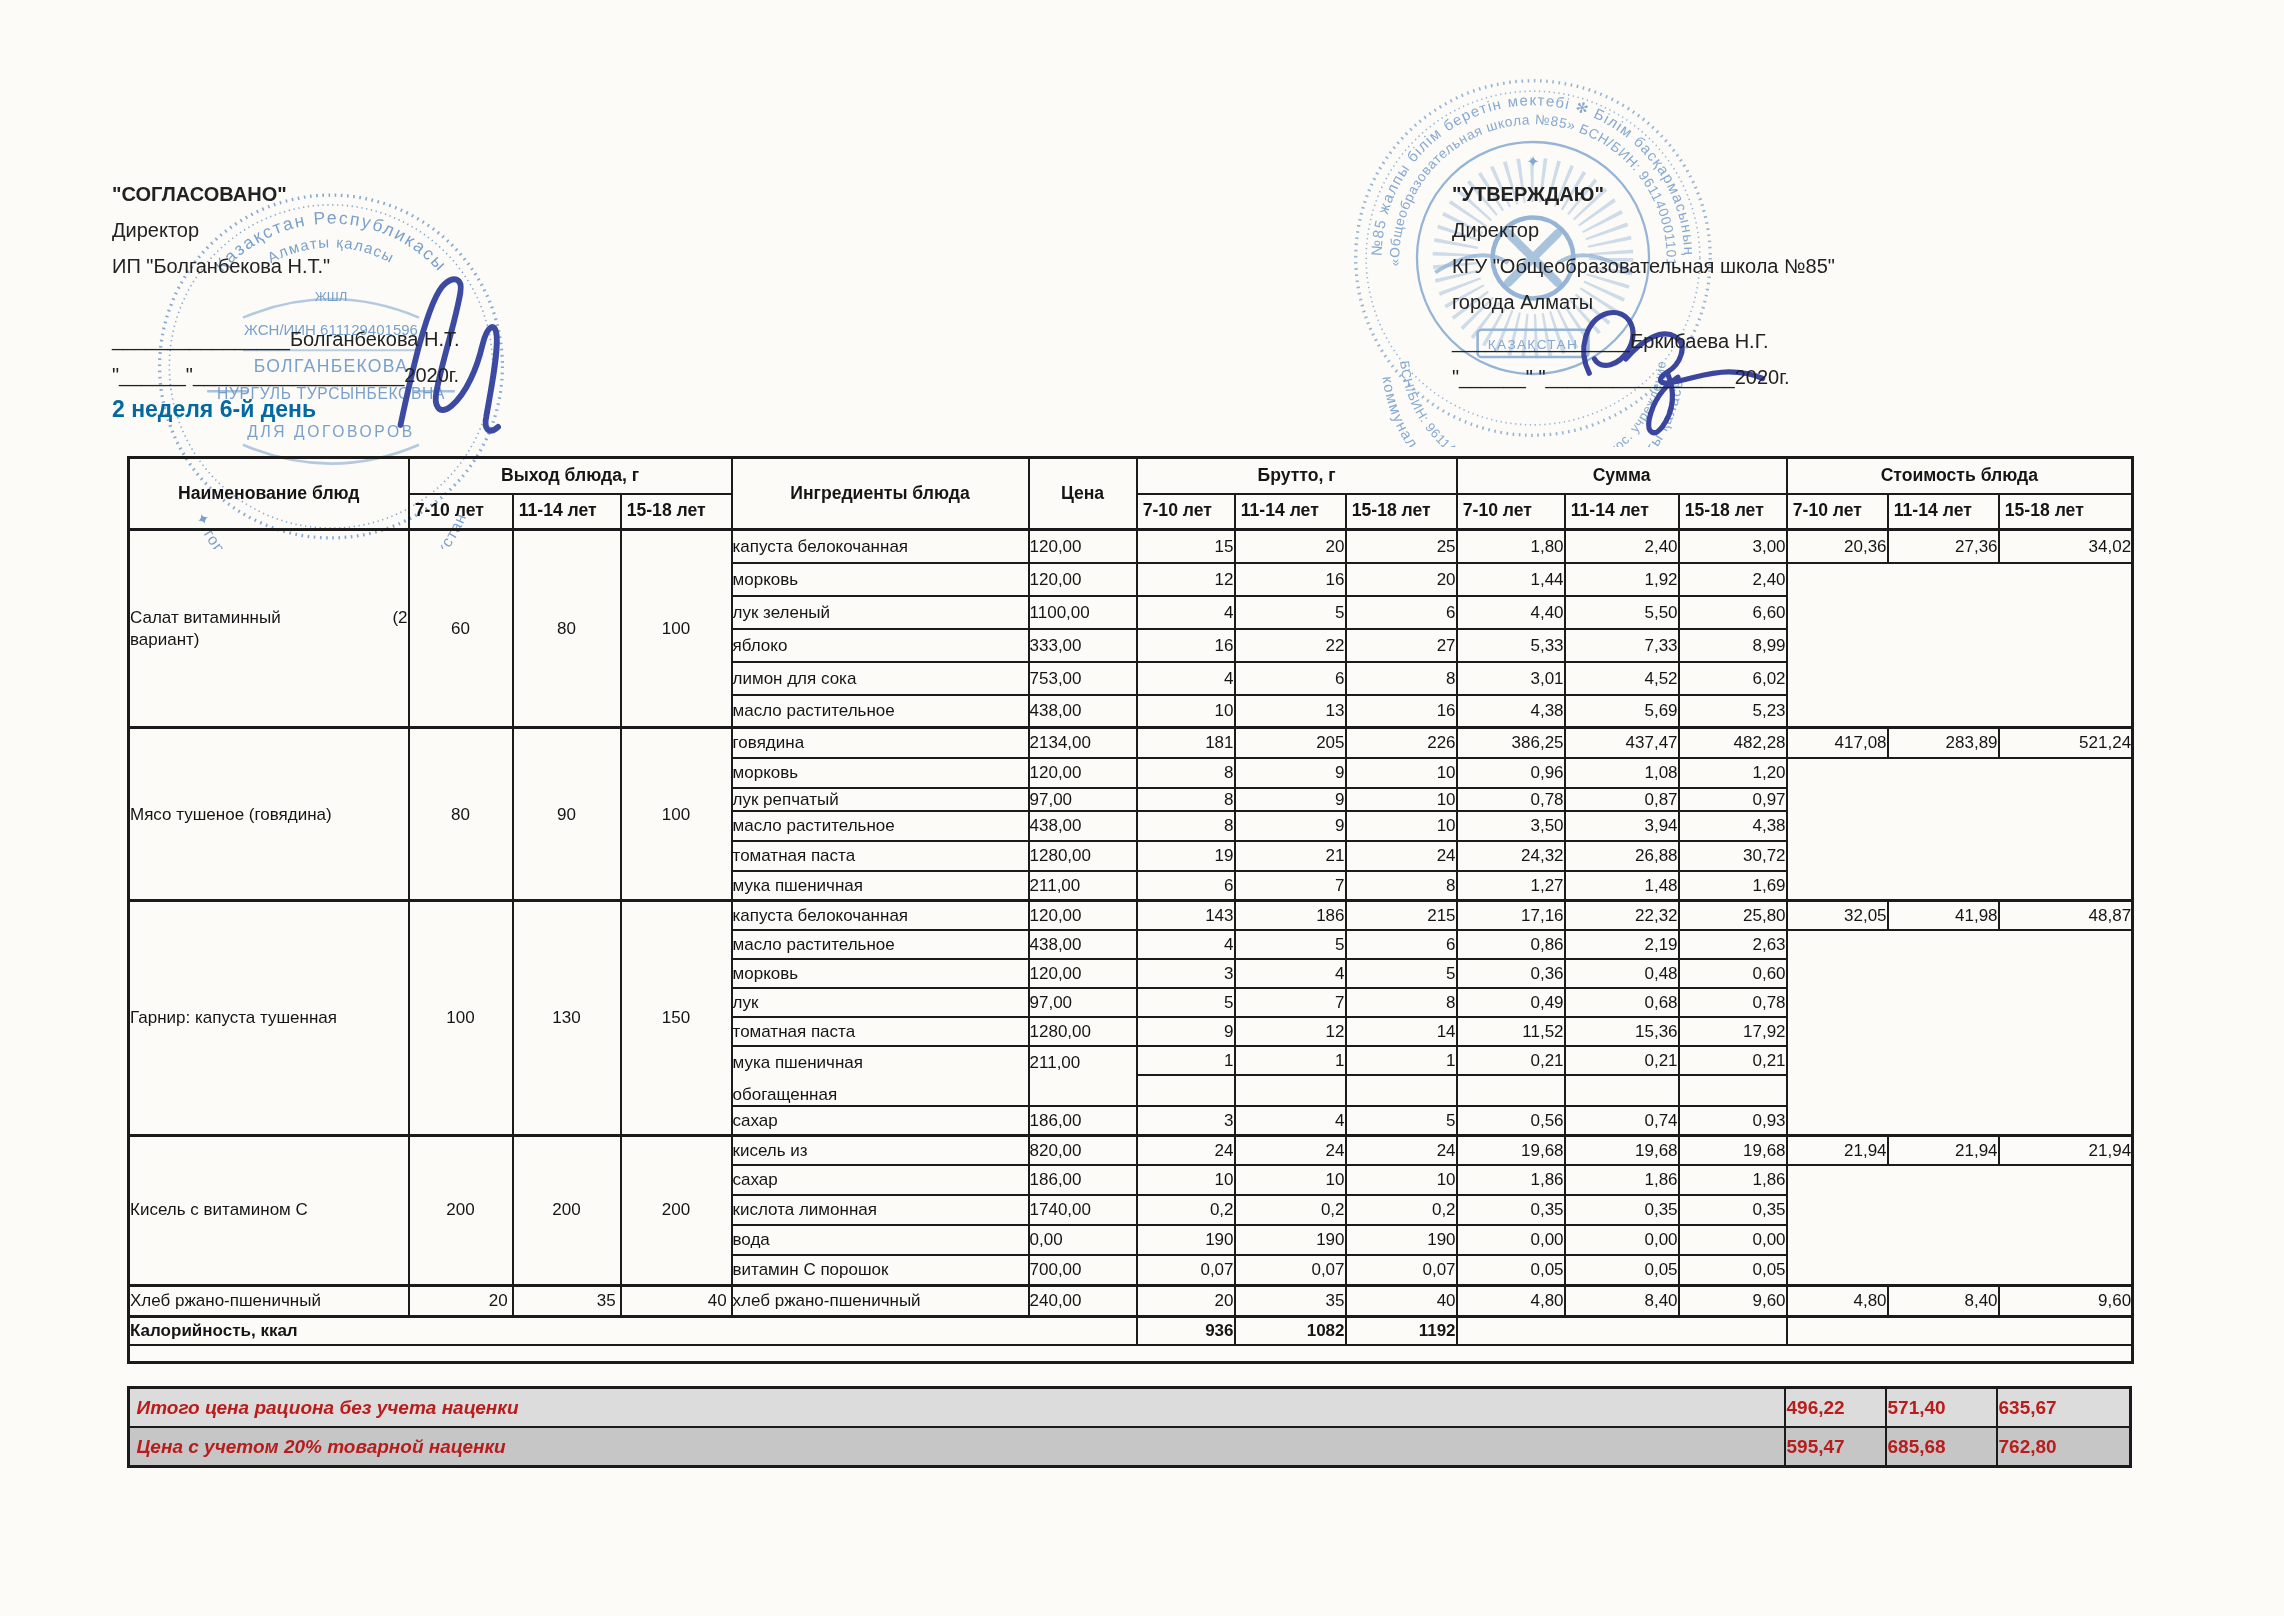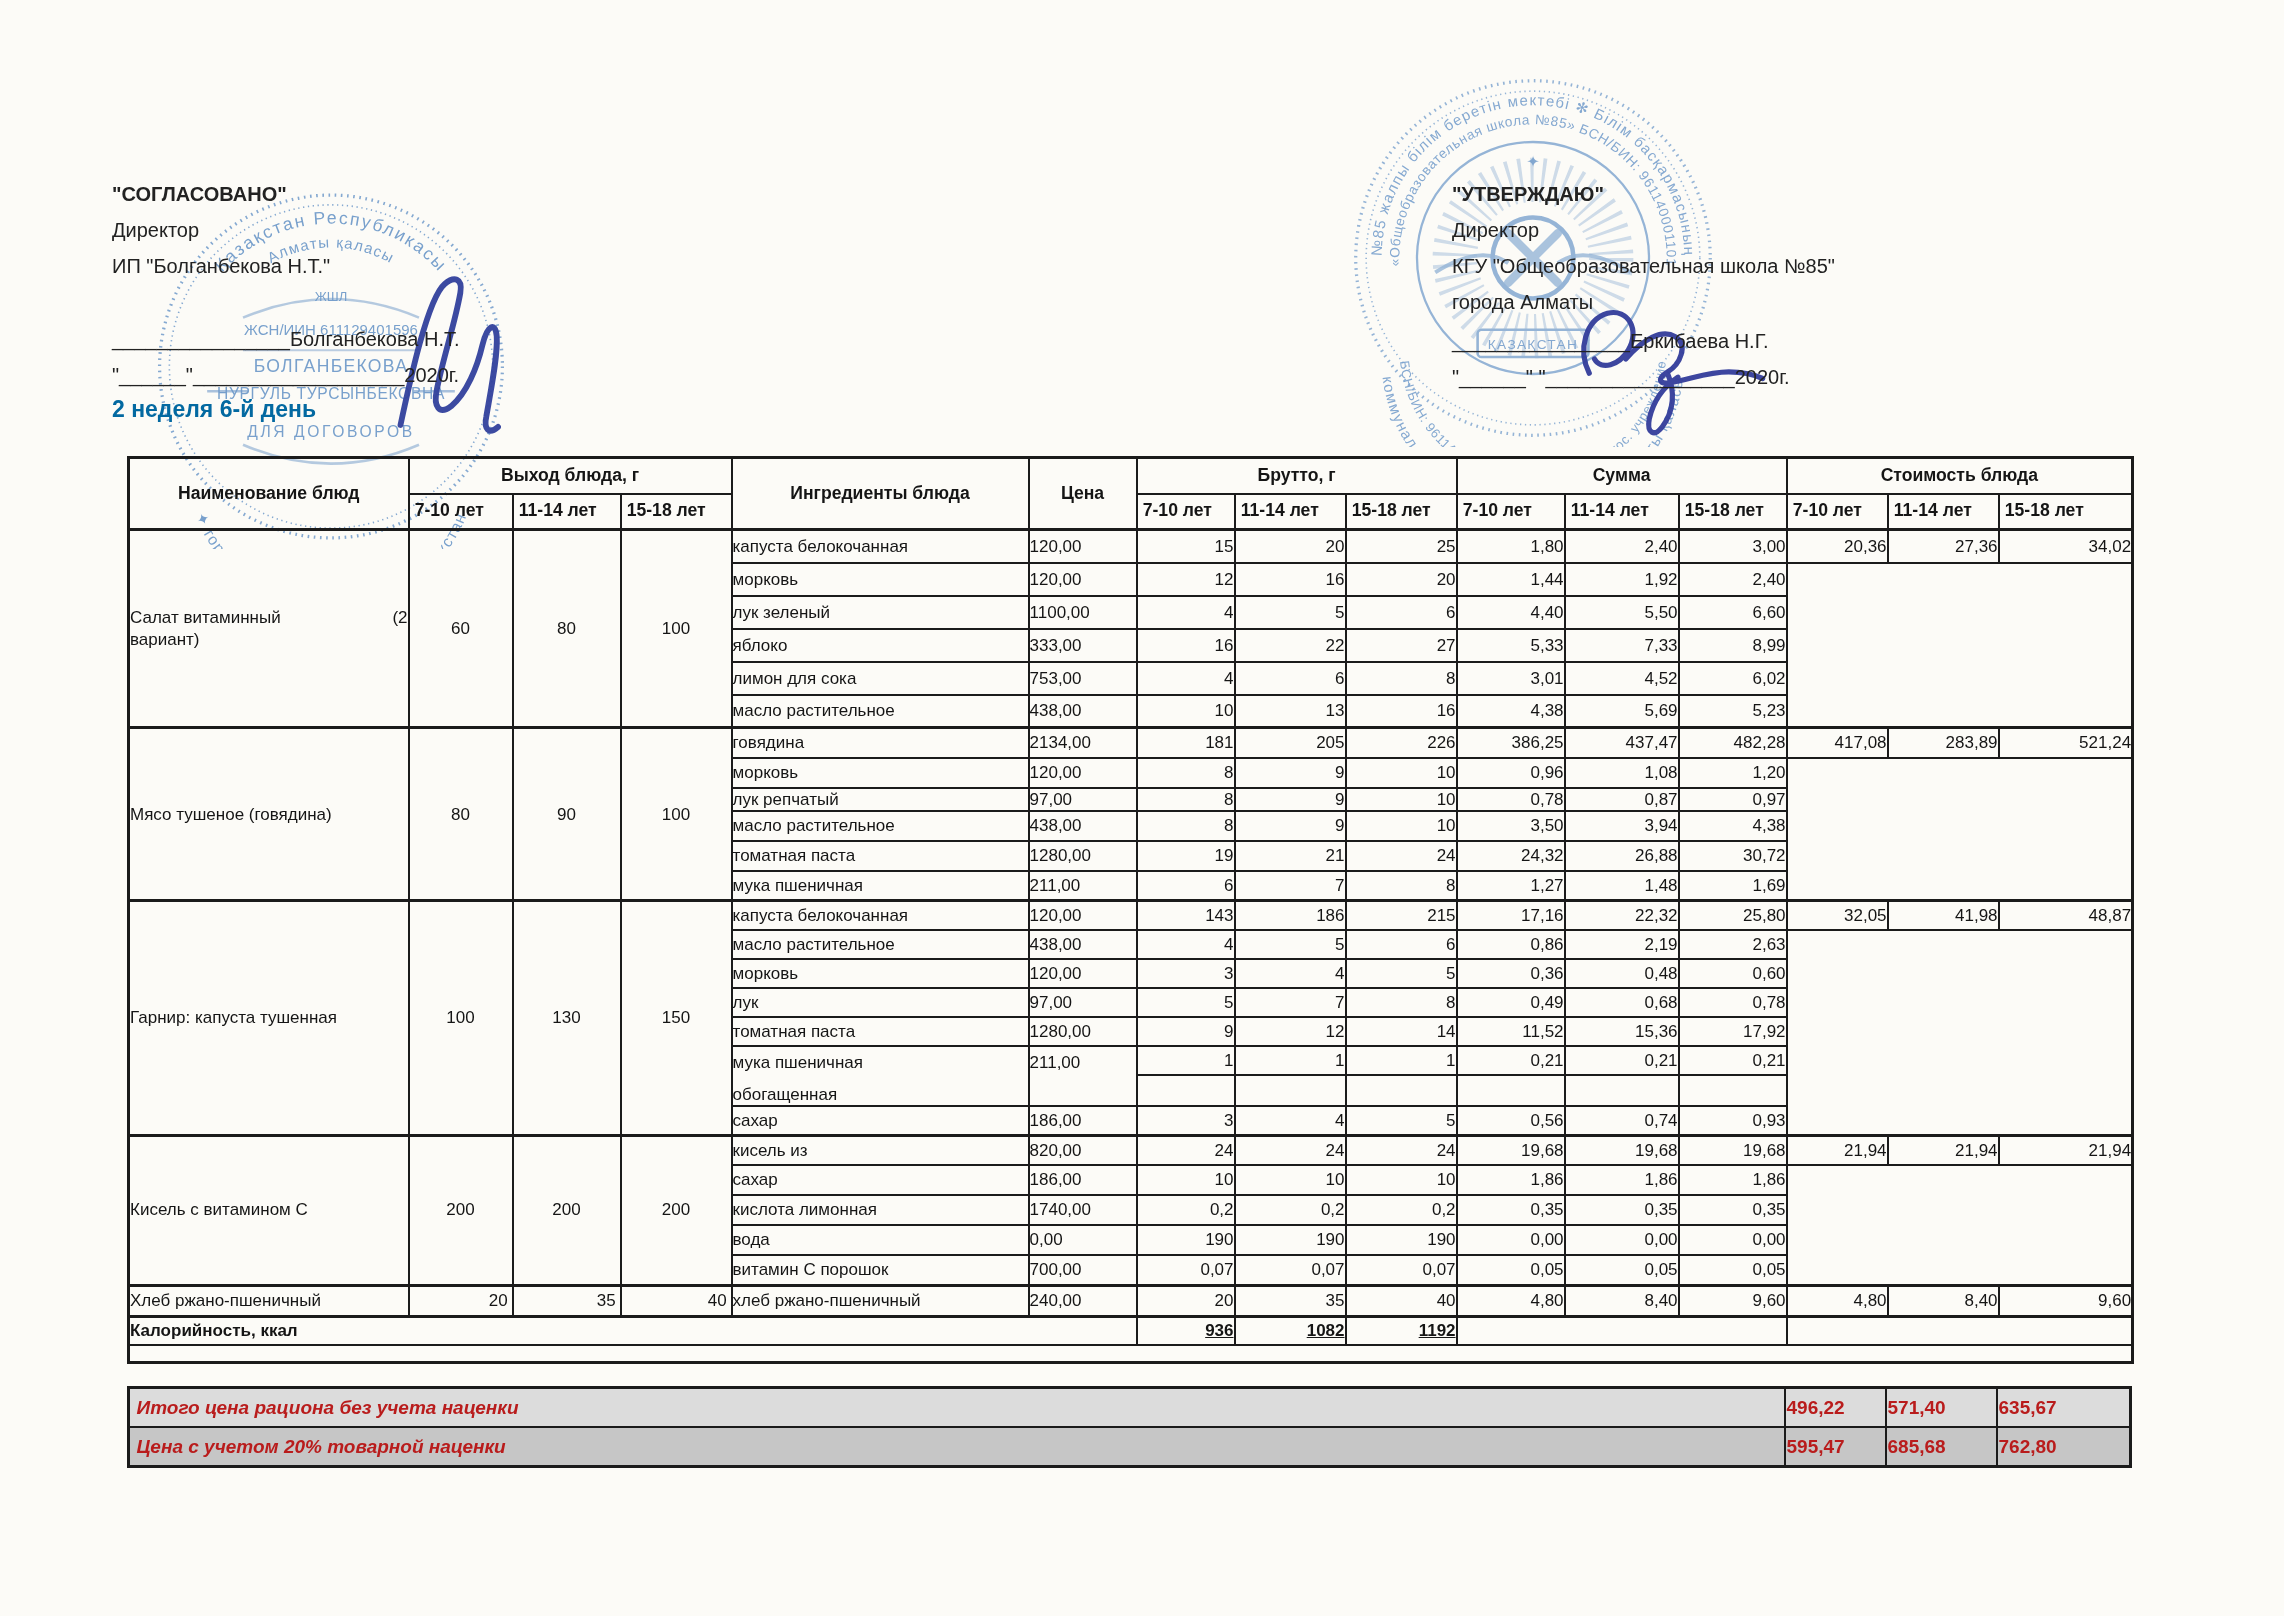--- a/index.html
+++ b/index.html
@@ -33,21 +33,21 @@
   .dish-name .jline{display:flex;justify-content:space-between;}
   .out-cell{vertical-align:top;text-align:center;padding-top:3.9px;}
   .out-cell.right{text-align:right;padding-right:3.9px;}
   .ing-cell{text-align:left;padding:1.3px 2.6px 1.3px 5.2px;}
   .ing-line2{margin-top:10.4px;}
   .price-cell{text-align:left;padding-left:5.2px;}
   .vtop{vertical-align:top !important;padding-top:5.2px !important;}
   .num-cell{text-align:right;padding-right:7.8px;}
   .cost-cell{text-align:right;padding-right:6.5px;}
   .cal-label{font-weight:700;text-align:left;padding-left:5.2px;}
-  .cal-val{font-weight:700;text-decoration:underline;}
+  .cal-val{font-weight:700;}
   
   .summary{position:absolute;left:127px;top:1386px;width:2001px;border-collapse:collapse;
         table-layout:fixed;border:3.9px solid #1b1b1b;}
   .summary td{border:2.6px solid #1b1b1b;font-size:19px;font-weight:700;height:35px;color:#b91c1c;}
   .summary .lbl{text-align:left;padding-left:6.5px;font-style:italic;}
   .summary .val{text-align:left;padding-right:6.5px;}
   .summary tr.row-a td{background:#dcdcdc;}
   .summary tr.row-b td{background:#c6c6c6;}
 </style>
 </head>

